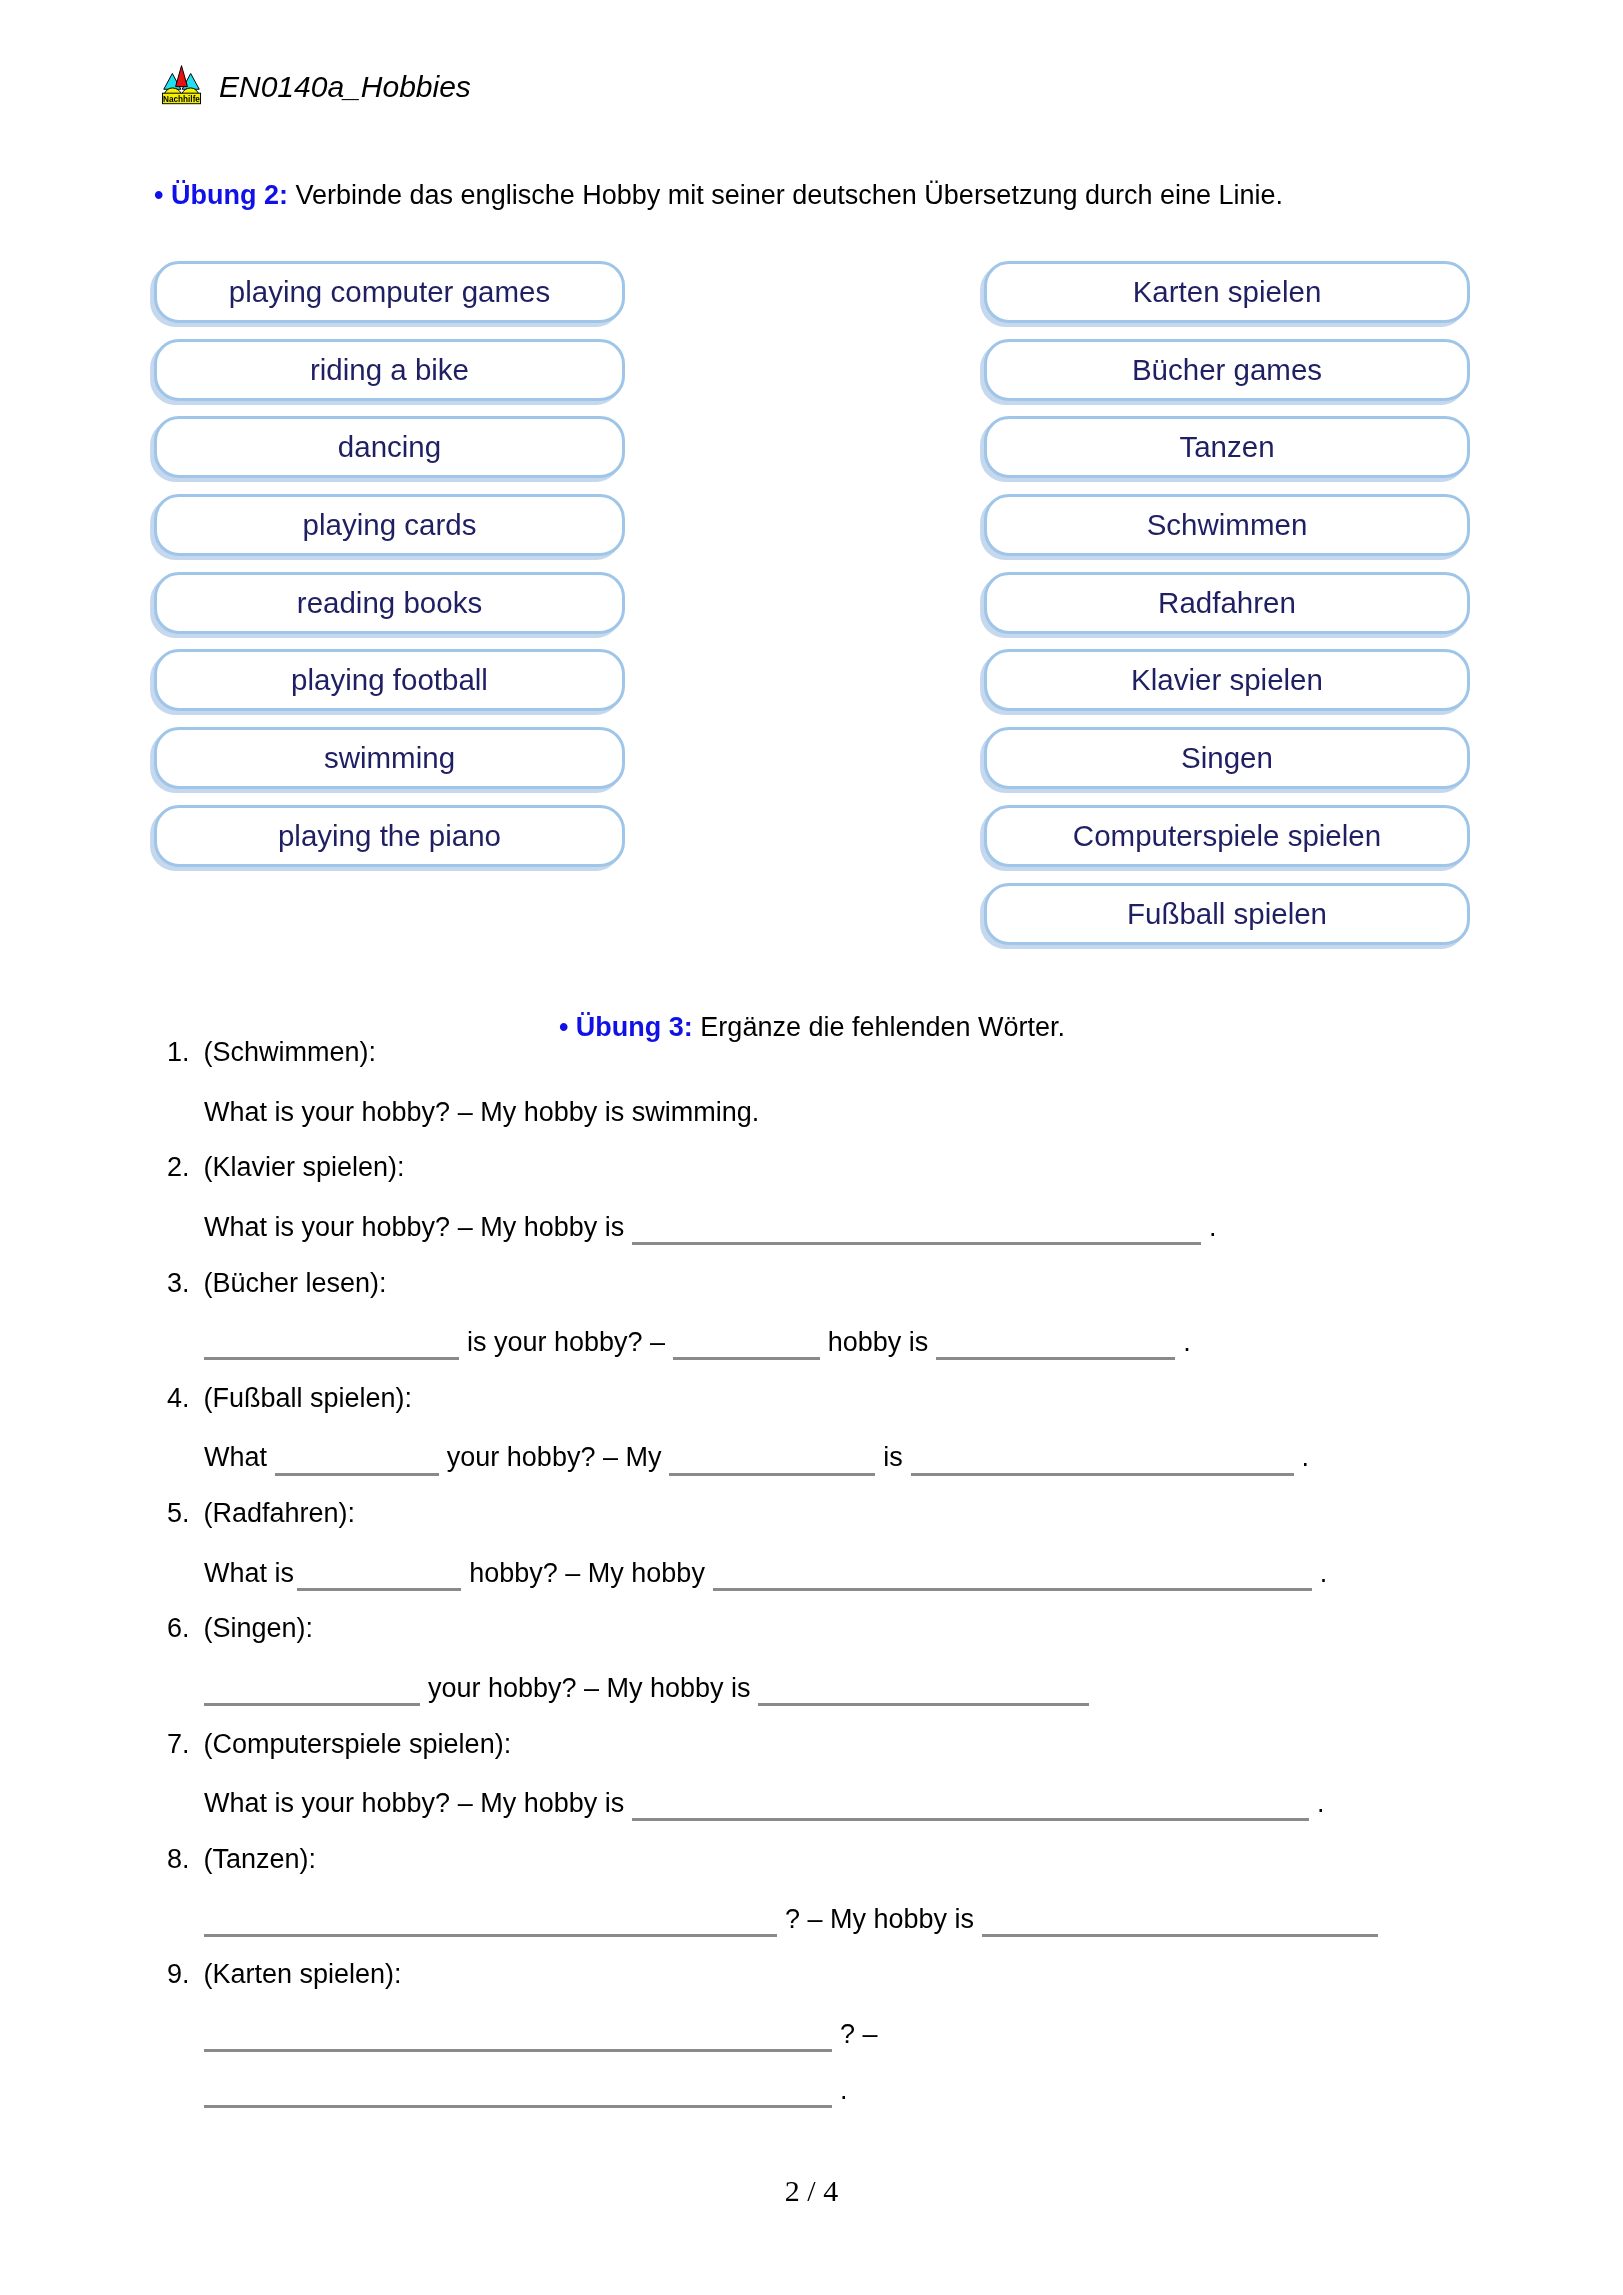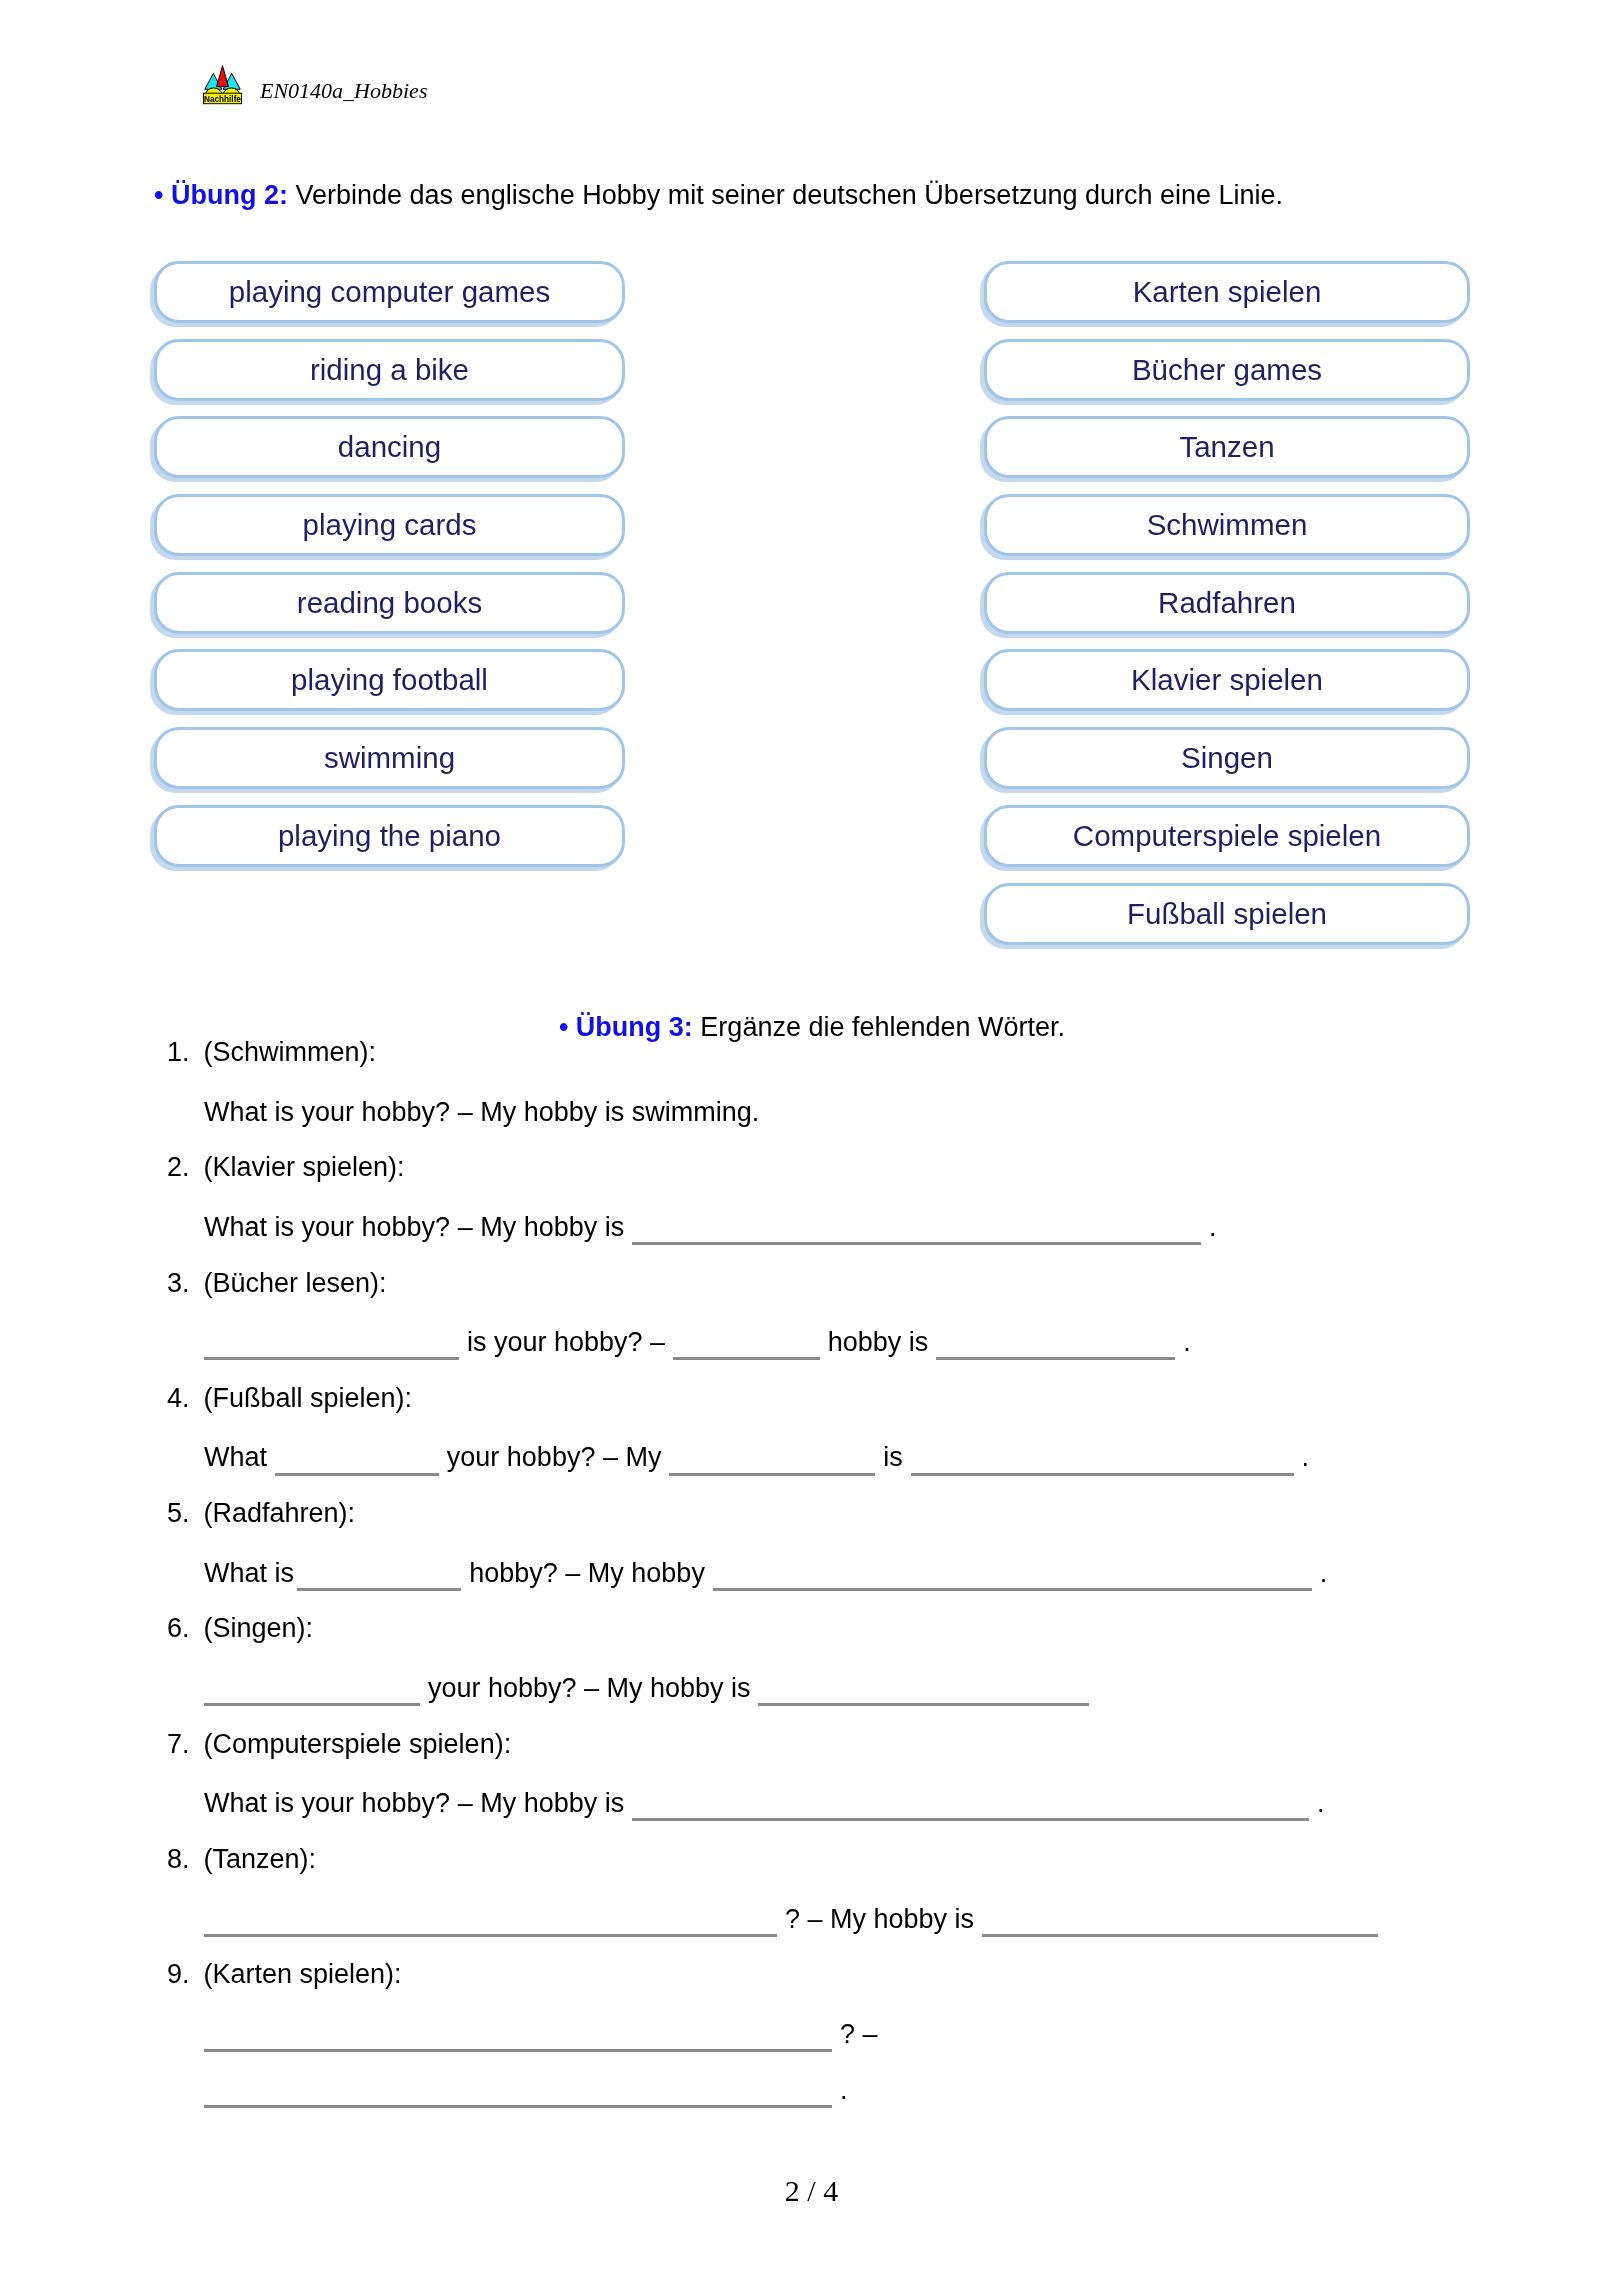--- a/index.html
+++ b/index.html
@@ -1,22 +1,22 @@
 <!DOCTYPE html>
 <html style="font-size:10.5px"><head>
 <meta charset="utf-8">
 <style>
   html,body{margin:0;padding:0;background:#ffffff;}
   body{width:1623px;height:2295px;font-family:"Liberation Sans",sans-serif;color:#000;}
   .page{position:relative;width:1623px;height:2295px;background:#ffffff;overflow:hidden;}
 
   
-  .header{position:absolute;top:63px;left:161px;display:flex;align-items:flex-end;gap:17px;margin-left:41px;}
+  .header{position:absolute;top:63px;left:161px;display:flex;align-items:flex-end;gap:17px;}
   .logo{width:41px;height:42px;flex:0 0 auto;}
-  .doc-title{font-family:Liberation Serif, serif;font-style:italic;font-size:22px;line-height:1;padding-bottom:2.6px;}
+  .doc-title{font-family:Liberation Sans, sans-serif;font-style:italic;font-size:30px;line-height:1;padding-bottom:2.6px;}
 
   
   .ex-head{position:absolute;left:154px;width:1316px;font-size:27px;line-height:39px;text-align:center;}
   #ex2{top:149px;text-align:justify;}
   #ex3{top:981px;}
   .bullet,.ex-title{color:#1010e8;font-weight:bold;}
 
   
   .match{position:absolute;top:261px;left:154px;width:1316px;display:flex;justify-content:space-between;}
   .col{display:flex;flex-direction:column;}

